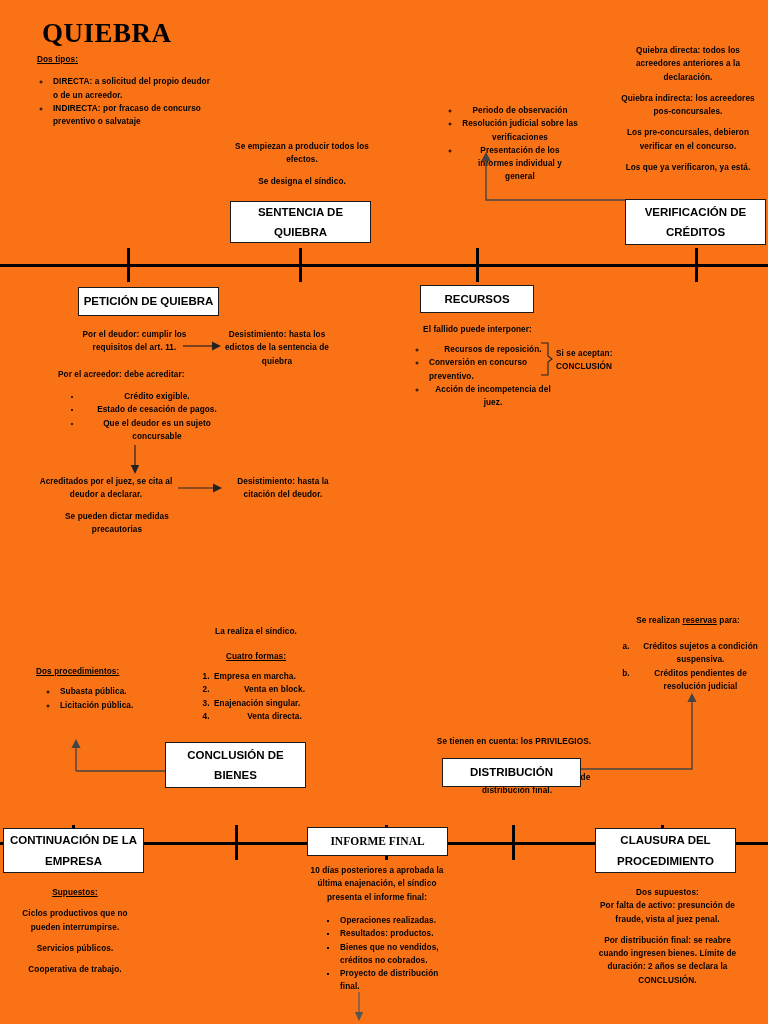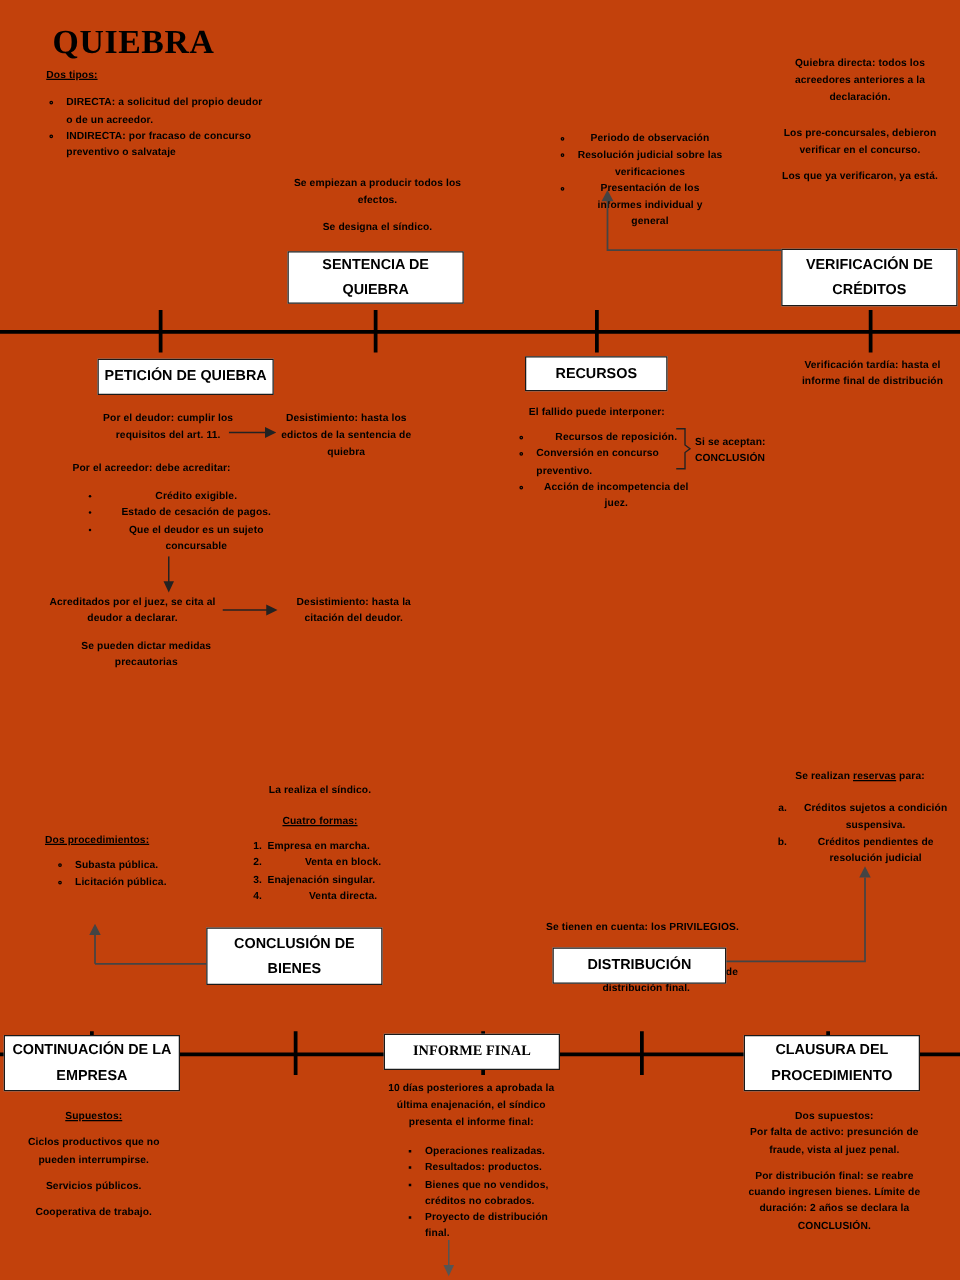--- a/index.html
+++ b/index.html
@@ -6,21 +6,21 @@
   body{
     font-family:"Liberation Sans", sans-serif;
     color:#000000;
     -webkit-font-smoothing:antialiased;
   }
   #page{
     position:relative;
     width:768px;
     height:1024px;
     overflow:hidden;
-    background:#c2410c;
+    background:#f97316;
   }
   .abs{position:absolute;}
 
   
   .title{
     font-family:"Liberation Serif", serif;
     font-weight:bold;
     font-size:27px;
     letter-spacing:.5px;
     line-height:1;
@@ -104,41 +104,41 @@
   </div>
 
   <svg class="abs arrow-svg" style="left:478px; top:150px;" width="200" height="62" viewBox="0 0 200 62">
     <path d="M8,8 L8,50 L152,50" fill="none" stroke="#444" stroke-width="1.4"></path>
     <path d="M8,2 L3.2,11 L12.8,11 Z" fill="#444"></path>
   </svg>
 
   <div class="abs txt" style="left:614px; top:44px; width:148px;">
     <p>Quiebra directa: todos los acreedores anteriores a la declaración.</p>
     <div class="gap"></div>
+    <p>Quiebra indirecta: los acreedores pos-concursales.</p>
     <div class="gap"></div>
     <p>Los pre-concursales, debieron verificar en el concurso.</p>
     <div class="gap"></div>
     <p>Los que ya verificaron, ya está.</p>
   </div>
 
   <div class="abs box" style="left:230px; top:201px; width:141px; height:42px;text-align:center;">SENTENCIA DE QUIEBRA</div>
 
   <div class="abs box" style="left:625px; top:199px; width:141px; height:46px;">VERIFICACIÓN DE CRÉDITOS</div>
 
   <div class="abs vtick" style="left:127px; top:248px; height:34px;"></div>
   <div class="abs vtick" style="left:299px; top:248px; height:34px;"></div>
   <div class="abs vtick" style="left:476px; top:248px; height:34px;"></div>
   <div class="abs vtick" style="left:695px; top:248px; height:34px;"></div>
   <div class="abs hline" style="left:0px; top:264px; width:768px;"></div>
 
   <div class="abs box" style="left:78px; top:287px; width:141px; height:29px;">PETICIÓN DE QUIEBRA</div>
 
   <div class="abs box" style="left:420px; top:285px; width:114px; height:28px;">RECURSOS</div>
 
-  <div class="abs txt" style="left:630px; top:285px; width:136px;">Verificación tardía: hasta el informe final de distribución</div>
 
   <div class="abs txt" style="left:62px; top:328px; width:145px;">Por el deudor: cumplir los requisitos del art. 11.</div>
 
   <svg class="abs arrow-svg" style="left:183px; top:339px;" width="40" height="14" viewBox="0 0 40 14">
     <path d="M0,7 L32,7" fill="none" stroke="#222" stroke-width="1.2"></path>
     <path d="M38,7 L29,2.6 L29,11.4 Z" fill="#222"></path>
   </svg>
 
   <div class="abs txt" style="left:216px; top:328px; width:122px;">Desistimiento: hasta los edictos de la sentencia de quiebra</div>
 

